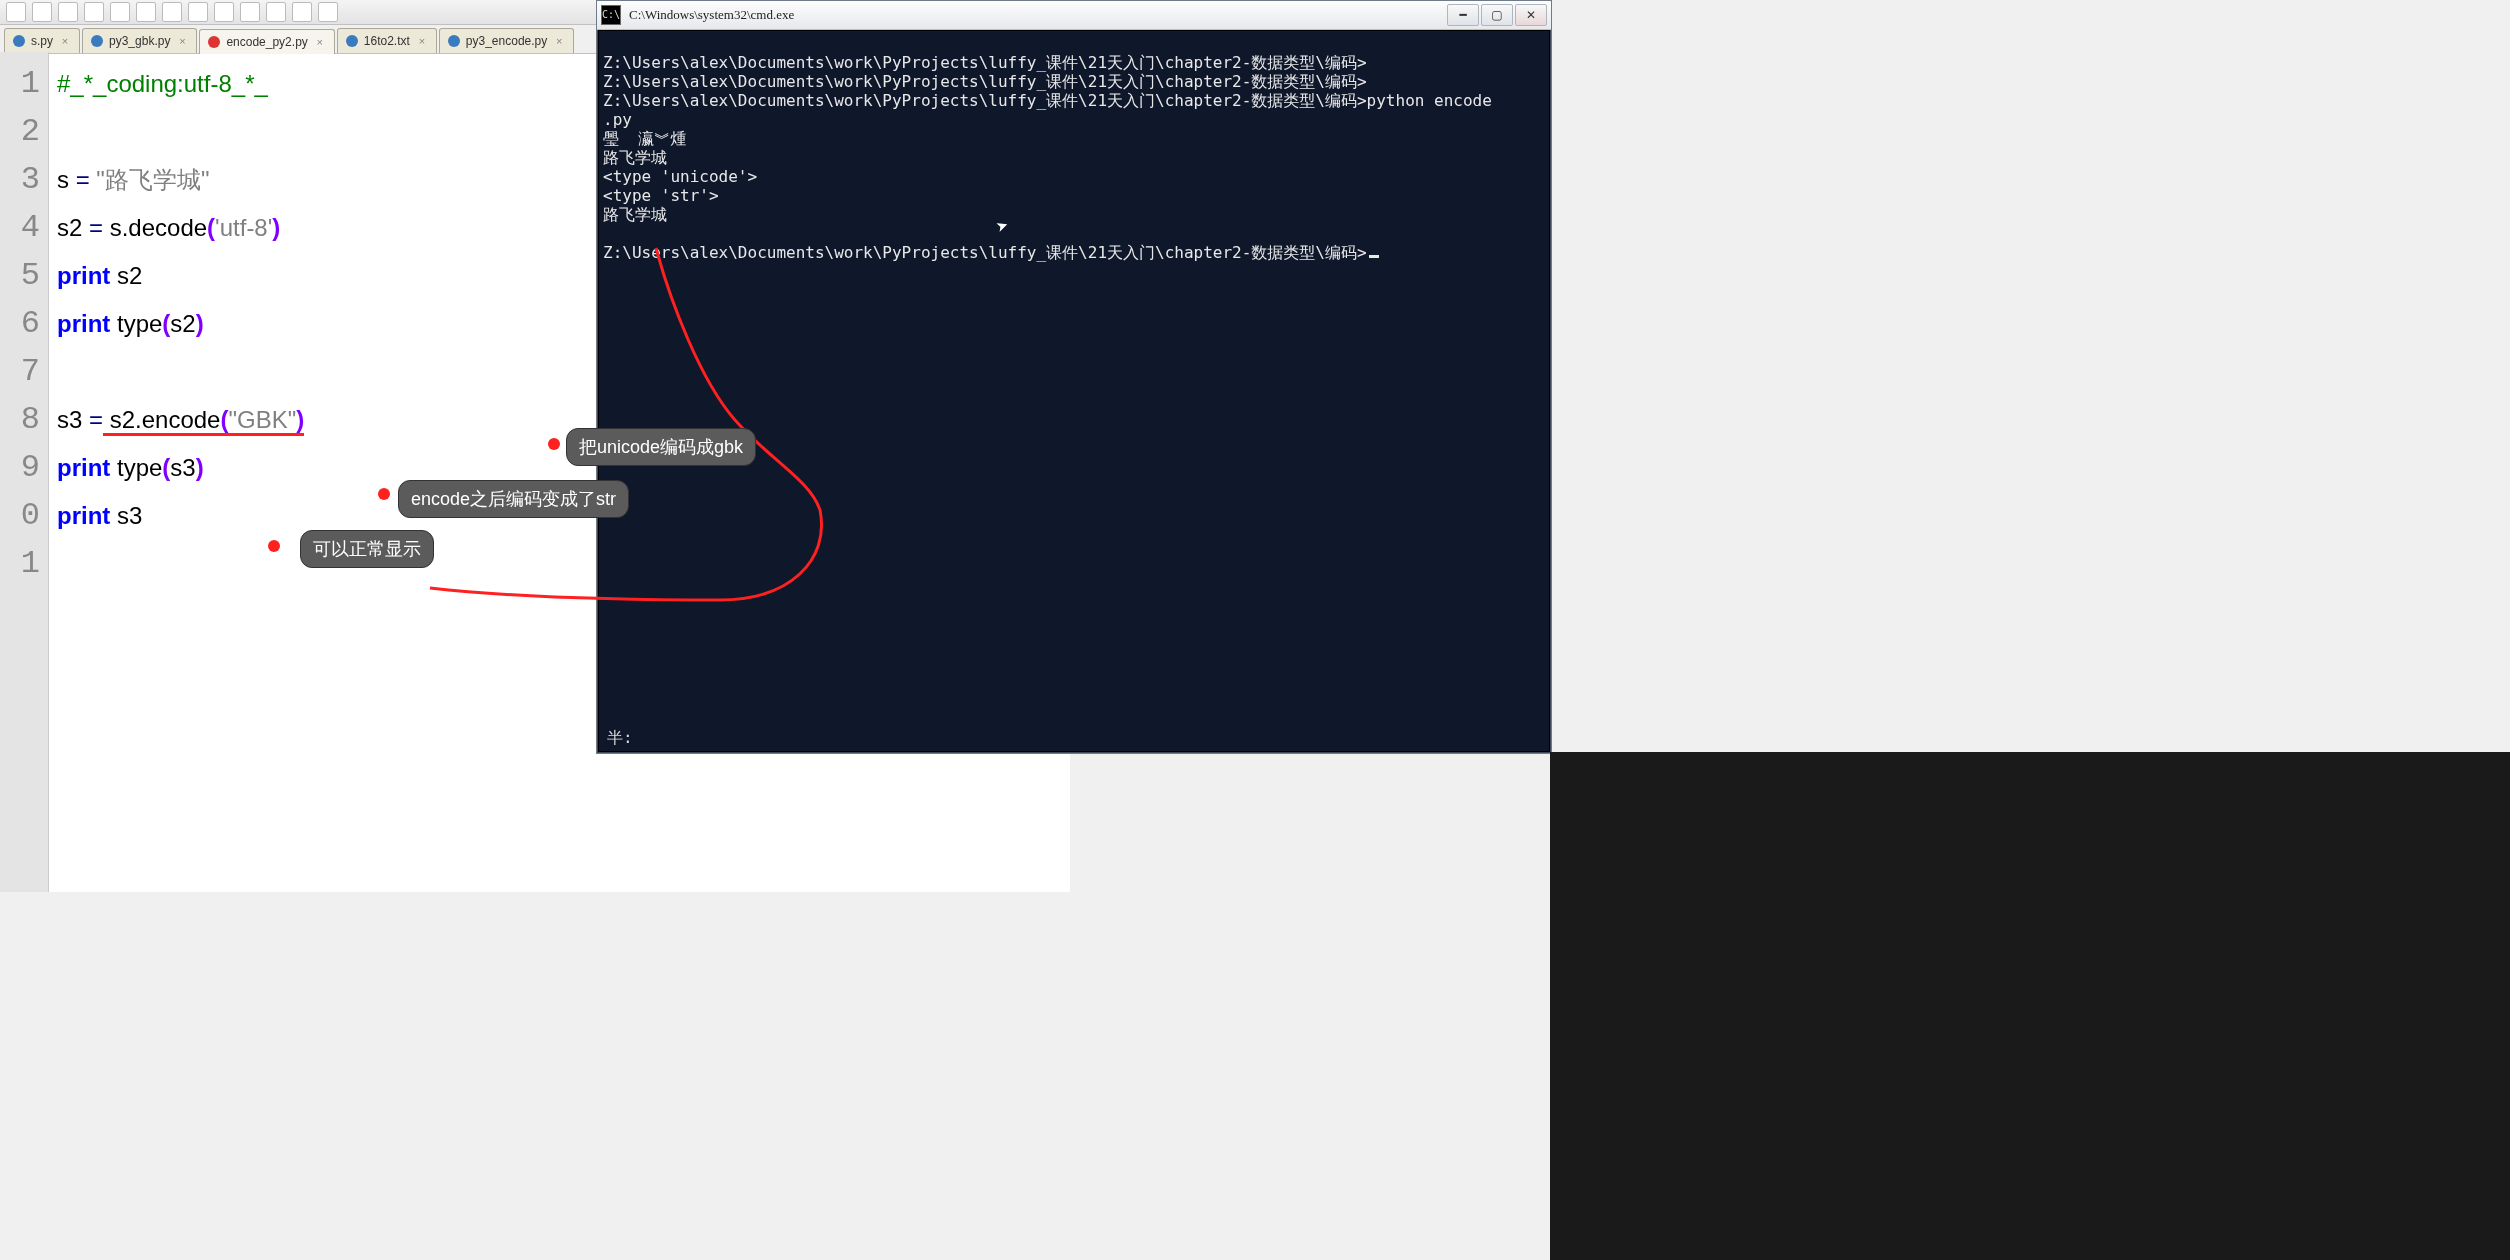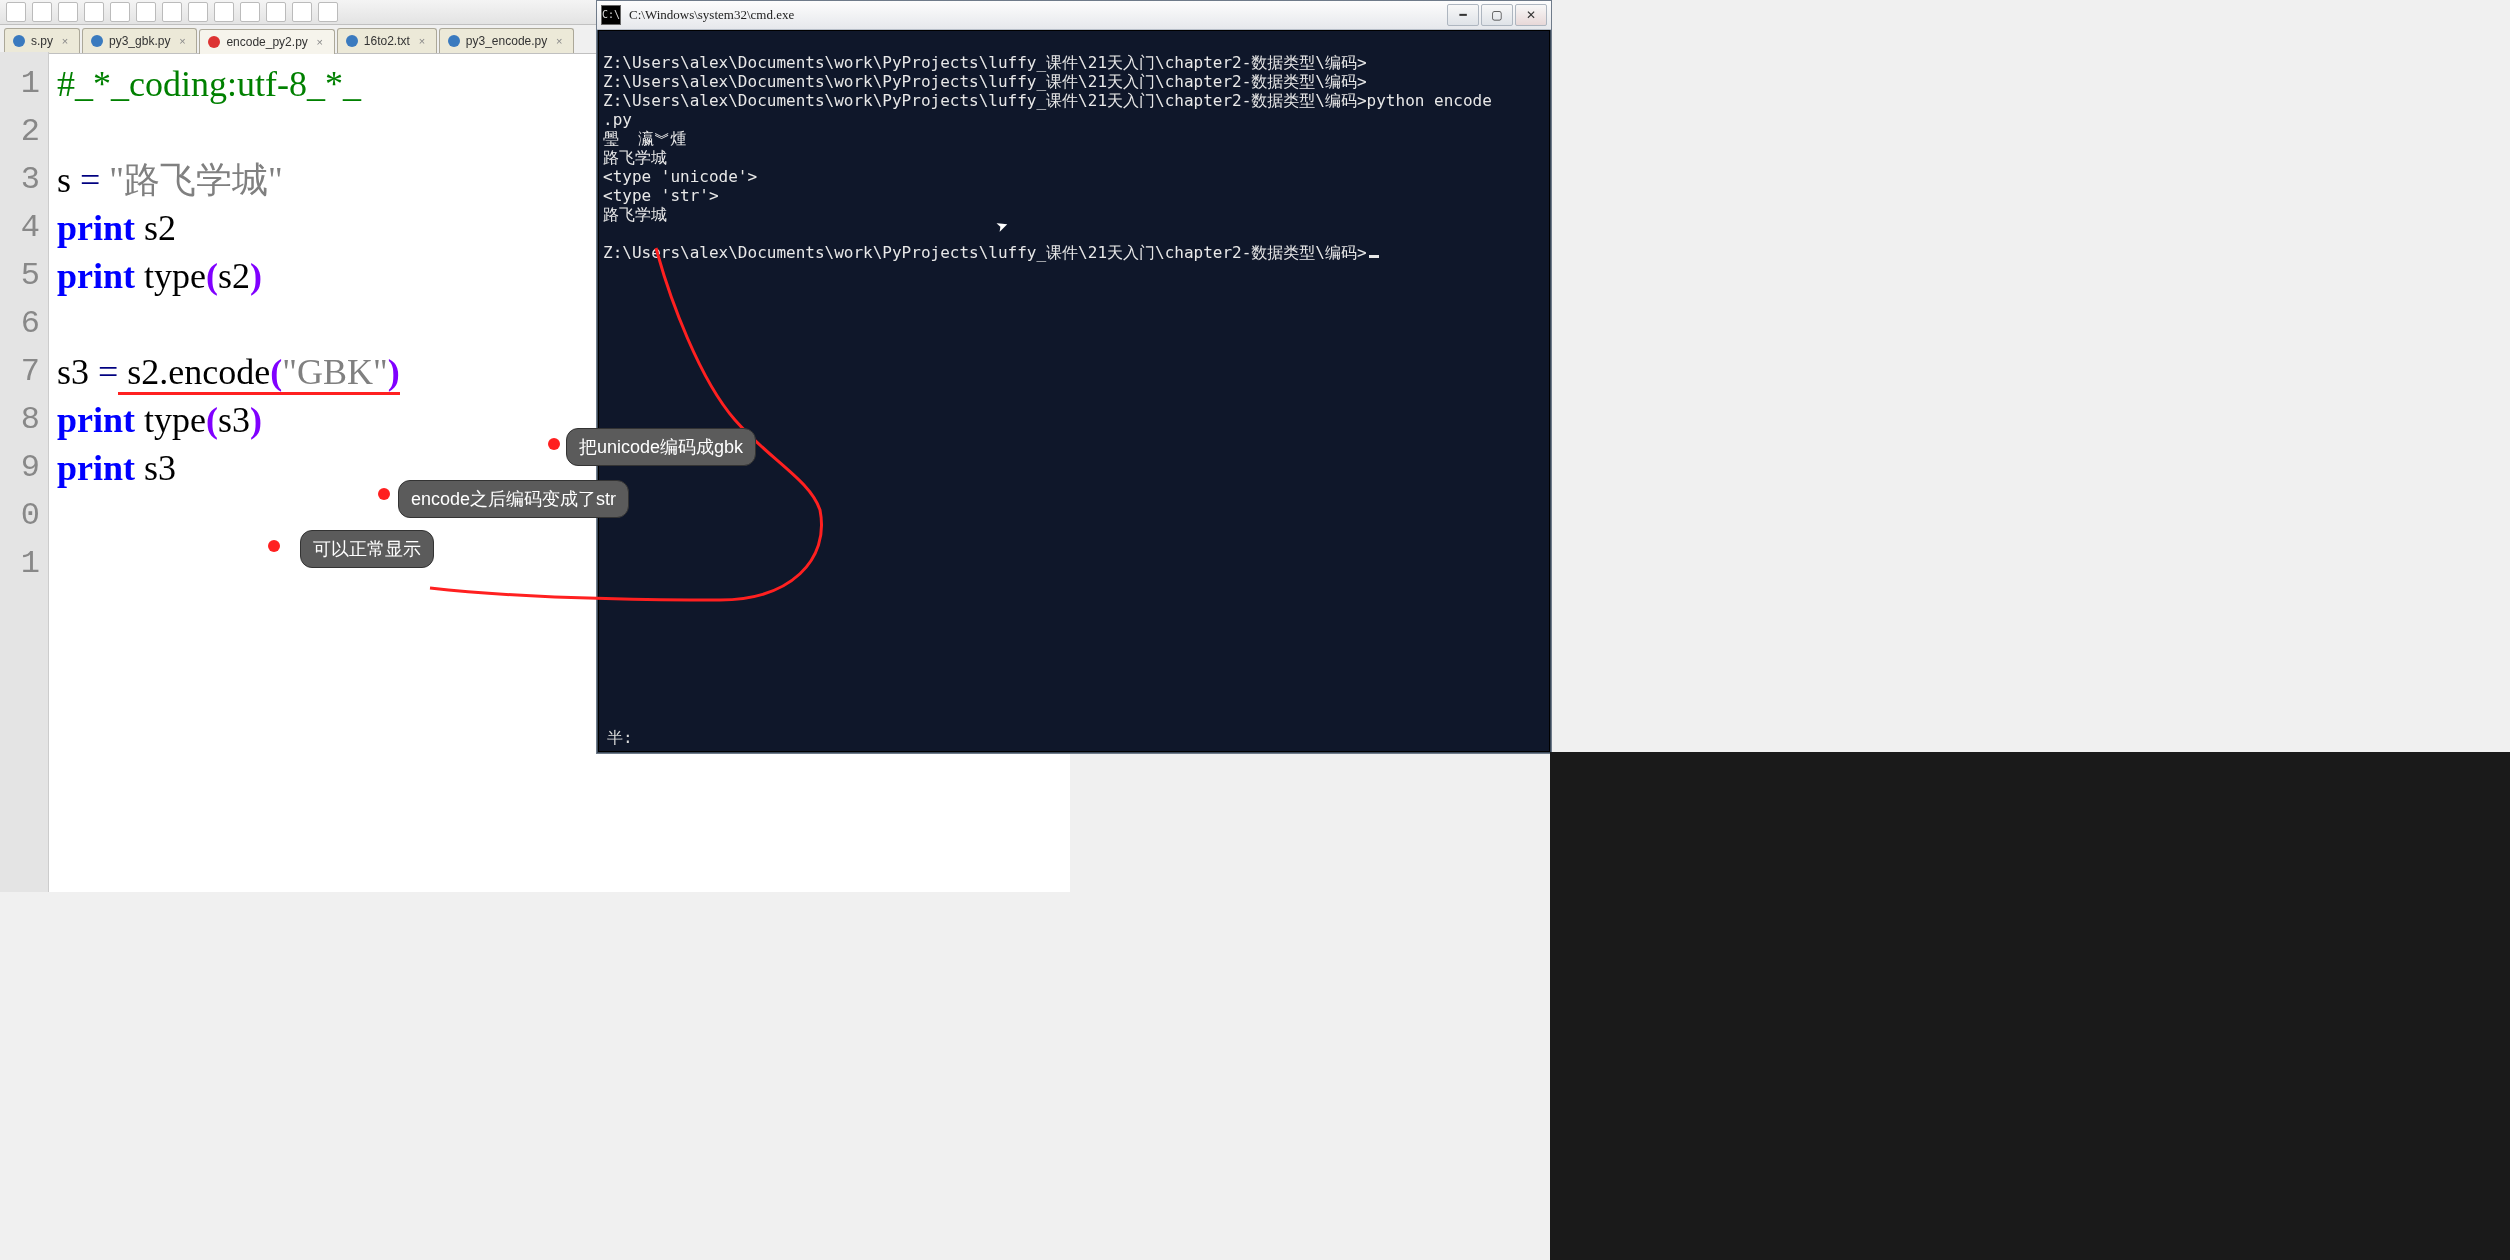--- a/index.html
+++ b/index.html
@@ -9,21 +9,21 @@
   .toolbar .tbtn{width:18px;height:18px;border:1px solid #bbb;background:#fff;border-radius:2px}
   .tabbar{height:28px;background:#f0f0f0;border-bottom:1px solid #c0c0c0;display:flex;align-items:flex-end;padding-left:4px;gap:2px}
   .tab{display:flex;align-items:center;height:24px;padding:0 8px;background:#ece9d8;border:1px solid #aca899;border-bottom:none;border-radius:3px 3px 0 0;font-family:"MS Sans Serif",sans-serif;font-size:12px;color:#333;gap:6px;cursor:pointer}
   .tab.active{background:#f6f4ec;position:relative;top:1px}
   .tab .dot{width:12px;height:12px;border-radius:50%;background:#3a7abf}
   .tab .dot.red{background:#d33}
   .tab .tabx{width:12px;height:12px;font-size:11px;color:#888;display:flex;align-items:center;justify-content:center}
   .codearea{position:absolute;left:0;top:52px;right:0;bottom:0;display:flex}
   .gutter{width:48px;background:#e4e4e4;border-right:1px solid #ccc;padding-top:8px;font-family:"Courier New",monospace;font-size:32px;color:#888;text-align:right}
   .gutter div{height:48px;line-height:48px;padding-right:8px}
-  .code{flex:1;position:relative;padding:8px 0 0 8px;font-family:Liberation Serif, serif;font-size:36px;line-height:48px;color:#000}
+  .code{flex:1;position:relative;padding:8px 0 0 8px;font-family:Liberation Sans, sans-serif;font-size:24px;line-height:48px;color:#000}
   .code .ln{height:48px;white-space:pre}
   .code .hl{position:absolute;left:0;right:0;height:48px;background:#e8e8ff;z-index:-1}
   .c-comment{color:#008000}
   .c-kw{color:#0000ff;font-weight:bold}
   .c-op{color:#000080}
   .c-str{color:#808080}
   .c-paren{color:#8000ff;font-weight:bold}
   .c-paren-r{color:#ff0000;font-weight:bold}
   .c-id{color:#000}
   .underline-red{border-bottom:3px solid #ff2020}
@@ -106,20 +106,21 @@
       <div>8</div>
       <div>9</div>
       <div>0</div>
       <div>1</div>
     </div>
     <div class="code">
       <div class="hl" style="top:152px"></div>
       <div class="ln"><span class="c-comment">#_*_coding:utf-8_*_</span></div>
       <div class="ln"></div>
       <div class="ln"><span class="c-id">s </span><span class="c-op">=</span><span class="c-str"> "路飞学城"</span></div>
+      <div class="ln"><span class="c-id">s2 </span><span class="c-op">=</span><span class="c-id"> s.decode</span><span class="c-paren">(</span><span class="c-str">'utf-8'</span><span class="c-paren">)</span></div>
       <div class="ln"><span class="c-kw">print</span><span class="c-id"> s2</span></div>
       <div class="ln"><span class="c-kw">print</span><span class="c-id"> type</span><span class="c-paren">(</span><span class="c-id">s2</span><span class="c-paren">)</span></div>
       <div class="ln"></div>
       <div class="ln"><span class="c-id">s3 </span><span class="c-op">=</span><span class="c-id underline-red"> s2.encode</span><span class="c-paren underline-red">(</span><span class="c-str underline-red">"GBK"</span><span class="c-paren underline-red">)</span></div>
       <div class="ln"><span class="c-kw">print</span><span class="c-id"> type</span><span class="c-paren">(</span><span class="c-id">s3</span><span class="c-paren">)</span></div>
       <div class="ln"><span class="c-kw">print</span><span class="c-id"> s3</span></div>
     </div>
   </div>
 </div>
 

